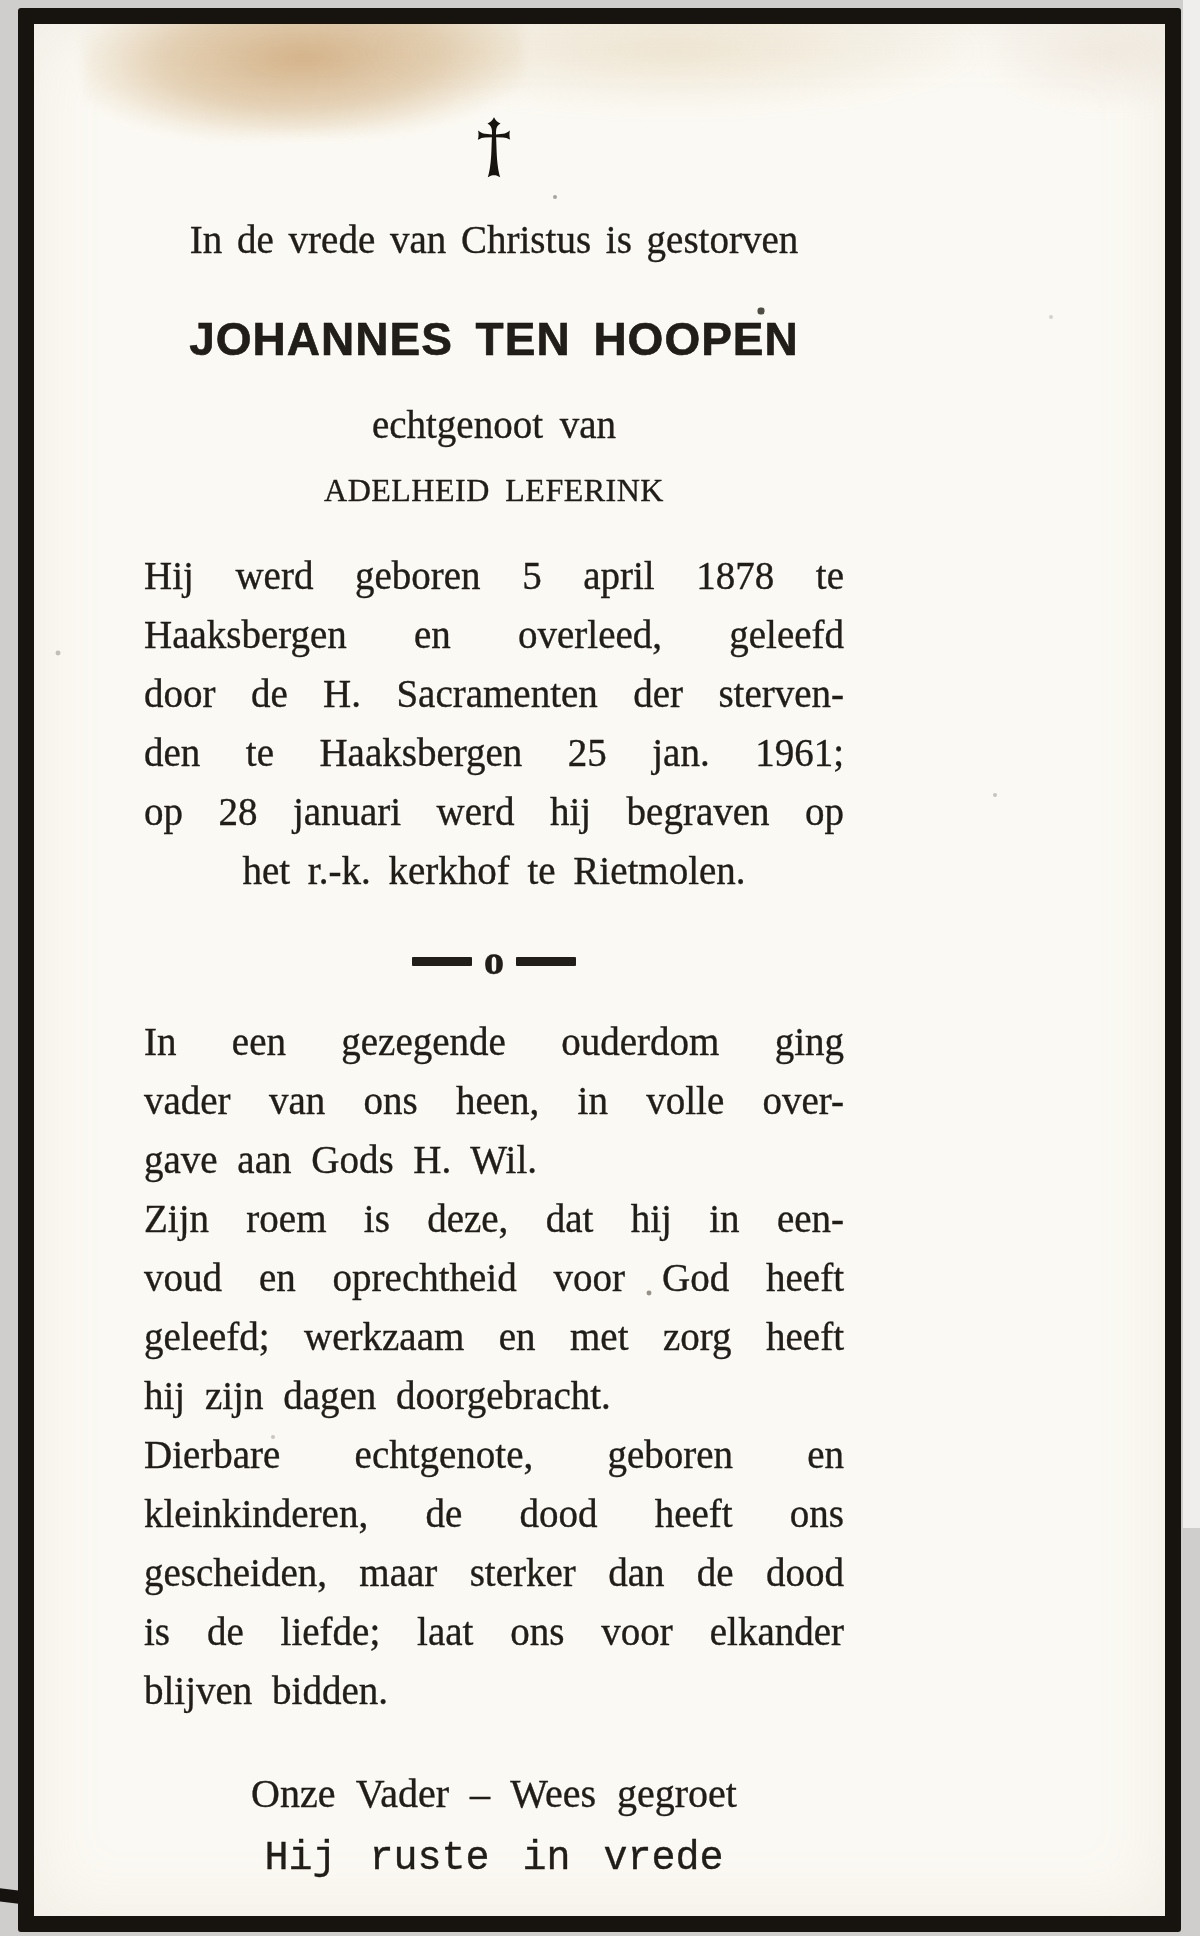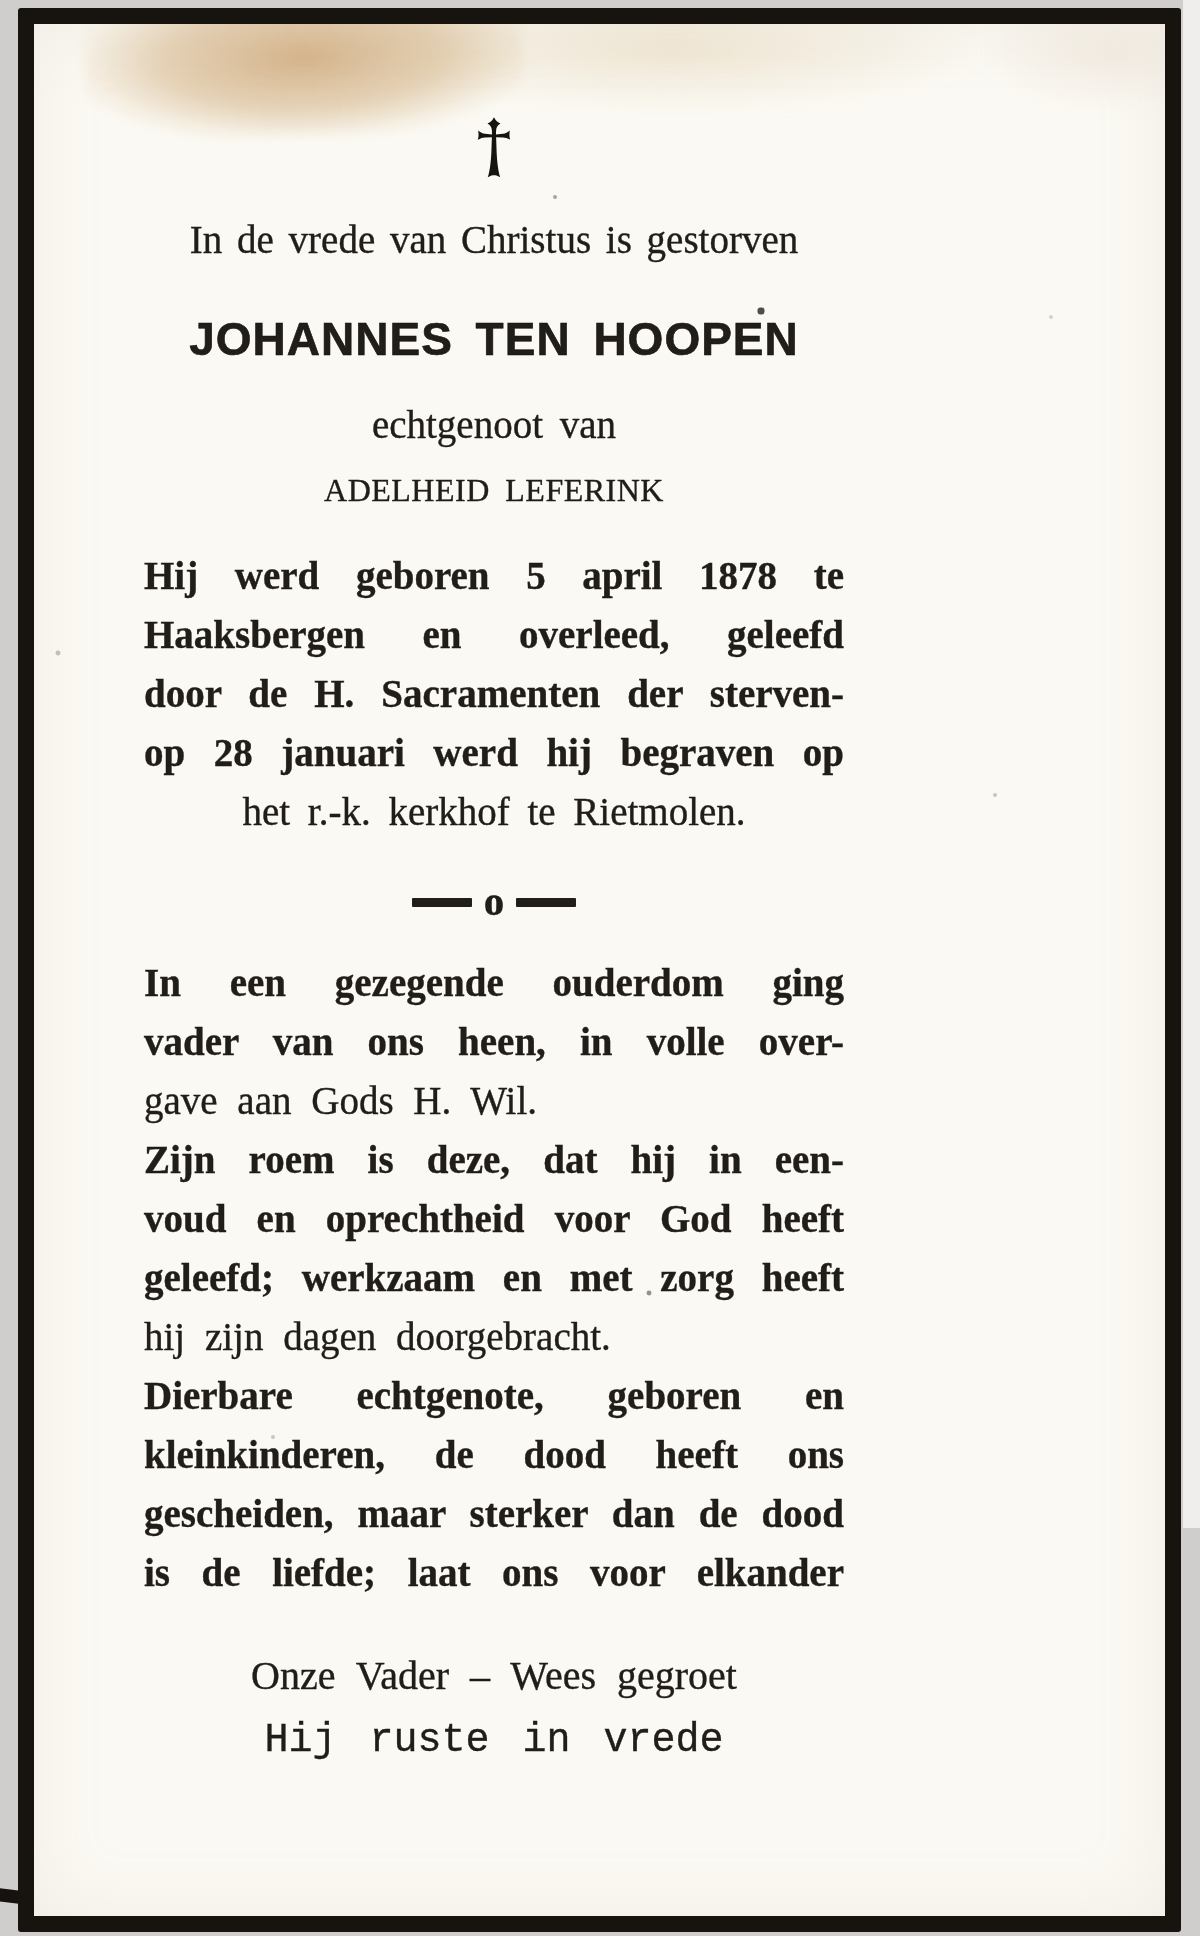--- a/index.html
+++ b/index.html
@@ -89,21 +89,21 @@
     margin-top:36px;font-size:39px;line-height:46px;
     text-align:center;white-space:nowrap;word-spacing:7px;
   }
   .spouse{
     margin-top:16px;font-size:32px;line-height:52px;
     text-align:center;white-space:nowrap;word-spacing:7px;letter-spacing:0.5px;
   }
   .paras{margin-top:30px;font-size:39px;line-height:59px;}
   .para + .para{}
   .line{width:700px;}
-  .line.just{text-align:justify;text-align-last:justify;font-weight:bold;}
+  .line.just{text-align:justify;text-align-last:justify;}
   .line.last.left{text-align:left;word-spacing:10px;}
   .line.last.center{text-align:center;word-spacing:8px;}
   .divider{
     margin:40px 0 24px 0;height:42px;
     display:flex;align-items:center;justify-content:center;gap:12px;
   }
   .divider .bar{width:60px;height:9px;background:var(--ink);border-radius:1px;}
   .divider .o{
     font-size:40px;font-weight:700;line-height:0.8;
     -webkit-text-stroke:0.6px #17130f;
@@ -161,20 +161,21 @@
 
       <div class="relation">echtgenoot van</div>
 
       <div class="spouse">ADELHEID LEFERINK</div>
 
       <div class="paras" id="paras-top">
           <div class="para">
             <div class="line just">Hij werd geboren 5 april 1878 te</div>
             <div class="line just">Haaksbergen en overleed, geleefd</div>
             <div class="line just">door de H. Sacramenten der sterven-</div>
+            <div class="line just">den te Haaksbergen 25 jan. 1961;</div>
             <div class="line just">op 28 januari werd hij begraven op</div>
             <div class="line last center">het r.-k. kerkhof te Rietmolen.</div>
           </div>
         </div>
 
       <div class="divider">
         <span class="bar"></span>
         <span class="o">o</span>
         <span class="bar"></span>
       </div>
@@ -189,20 +190,21 @@
             <div class="line just">Zijn roem is deze, dat hij in een-</div>
             <div class="line just">voud en oprechtheid voor God heeft</div>
             <div class="line just">geleefd; werkzaam en met zorg heeft</div>
             <div class="line last left">hij zijn dagen doorgebracht.</div>
           </div>
           <div class="para">
             <div class="line just">Dierbare echtgenote, geboren en</div>
             <div class="line just">kleinkinderen, de dood heeft ons</div>
             <div class="line just">gescheiden, maar sterker dan de dood</div>
             <div class="line just">is de liefde; laat ons voor elkander</div>
+            <div class="line last left">blijven bidden.</div>
           </div>
         </div>
 
       <div class="closing">
         <div class="prayer">Onze Vader – Wees gegroet</div>
         <div class="rip">Hij ruste in vrede</div>
       </div>
 
     </div>
   </div>

